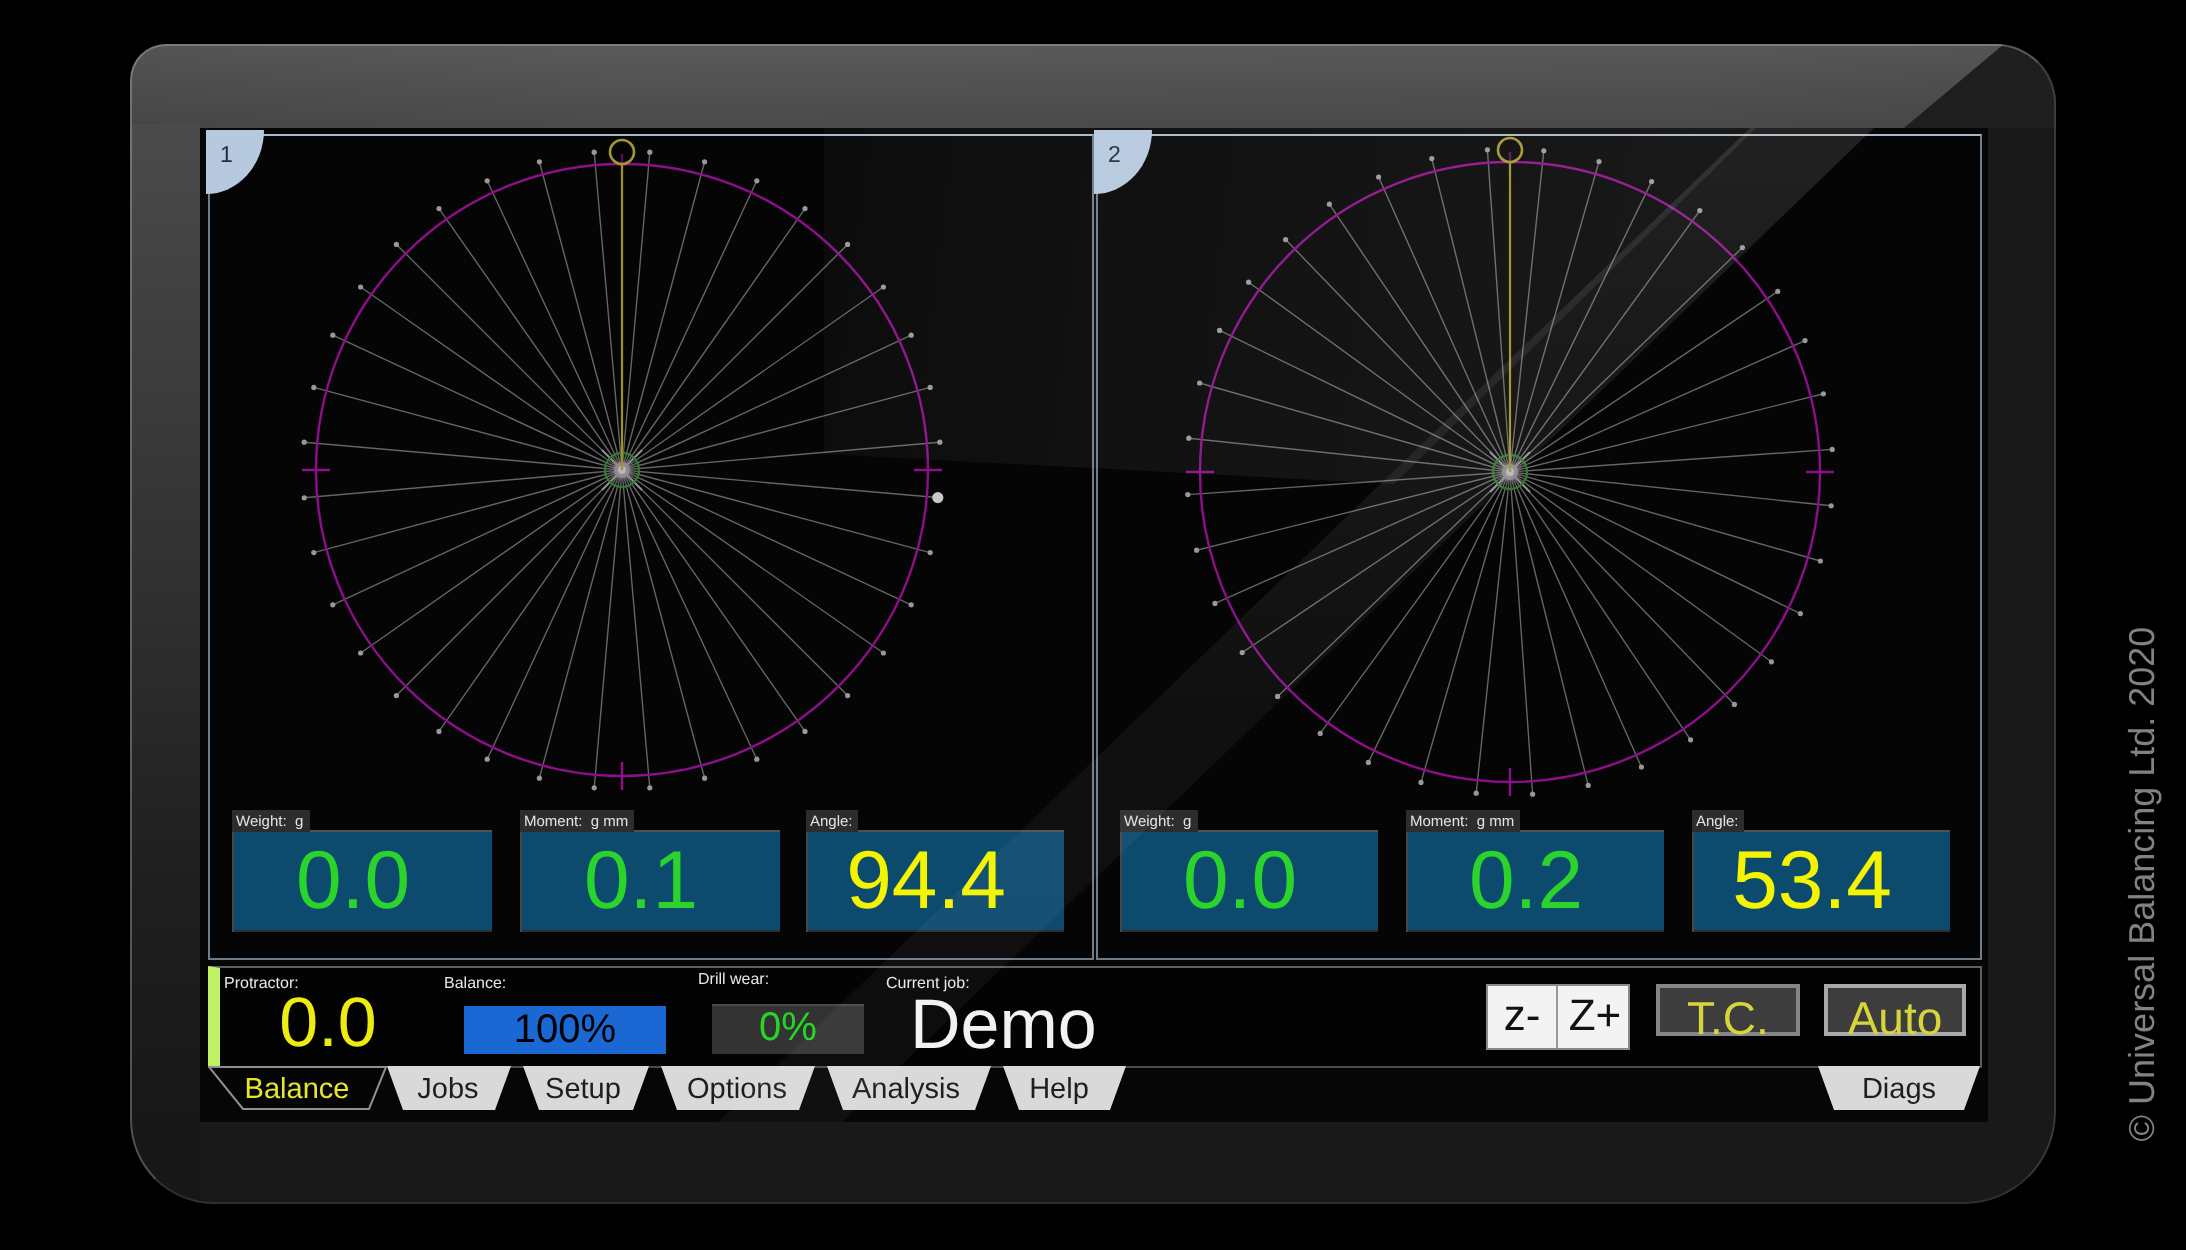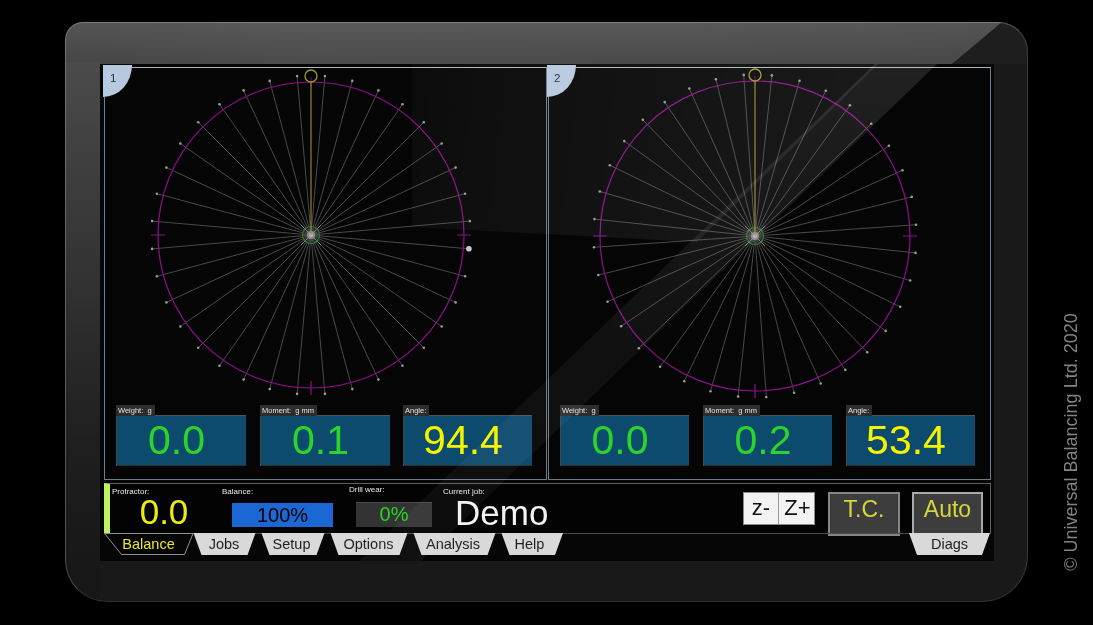--- a/index.html
+++ b/index.html
@@ -43,21 +43,21 @@
   #progBar{position:absolute;left:122px;top:19px;width:101px;height:24px;background:#1b67d3;
     color:#000000;font-size:20px;text-align:center;line-height:24px;}
   #drillBox{position:absolute;left:246px;top:18px;width:76px;height:25px;background:#333;
     box-shadow:inset 0 1px 0 #4a4a4a;color:#25d625;font-size:20px;text-align:center;line-height:25px;}
   #demo{position:absolute;left:345px;top:9px;font-size:35px;color:#f2f2f2;}
   #zbtns{position:absolute;left:633px;top:8px;width:72px;height:33px;background:#f3f3f3;
     border:1px solid #8a8a8a;color:#111;font-size:22px;}
   #zbtns .z1,#zbtns .z2{position:absolute;top:0;width:35px;height:31px;text-align:center;line-height:30px;}
   #zbtns .z1{left:0;border-right:1px solid #9a9a9a;}
   #zbtns .z2{left:36px;}
-  .tcbtn{position:absolute;top:8px;height:44px;background:#3d3d3d;color:#d6d63c;
+  .tcbtn{position:absolute;top:8px;height:26px;background:#3d3d3d;color:#d6d63c;
     font-size:23px;text-align:center;}
   #tc{left:718px;width:72px;border:2px solid #868686;line-height:30px;}
   #auto{left:802px;width:71px;border:2px solid #a9a9a9;line-height:30px;}
   
   #gloss{position:absolute;left:0;top:0;width:894px;height:497px;pointer-events:none;
     clip-path:polygon(255px 501px,775px 0px,837px 0px,317px 501px);
     background:linear-gradient(to bottom,rgba(255,255,255,0.115) 0,rgba(255,255,255,0.075) 28%,rgba(255,255,255,0.045) 60%,rgba(255,255,255,0.038) 100%);}
   #glow{position:absolute;left:0;top:0;width:894px;height:497px;pointer-events:none;
     clip-path:polygon(312px 0px,778px 0px,597px 178px,312px 163px);
     background:linear-gradient(97deg,rgba(255,255,255,0.0) 18%,rgba(255,255,255,0.04) 40%,rgba(255,255,255,0.085) 85%,rgba(255,255,255,0.09) 100%);}

